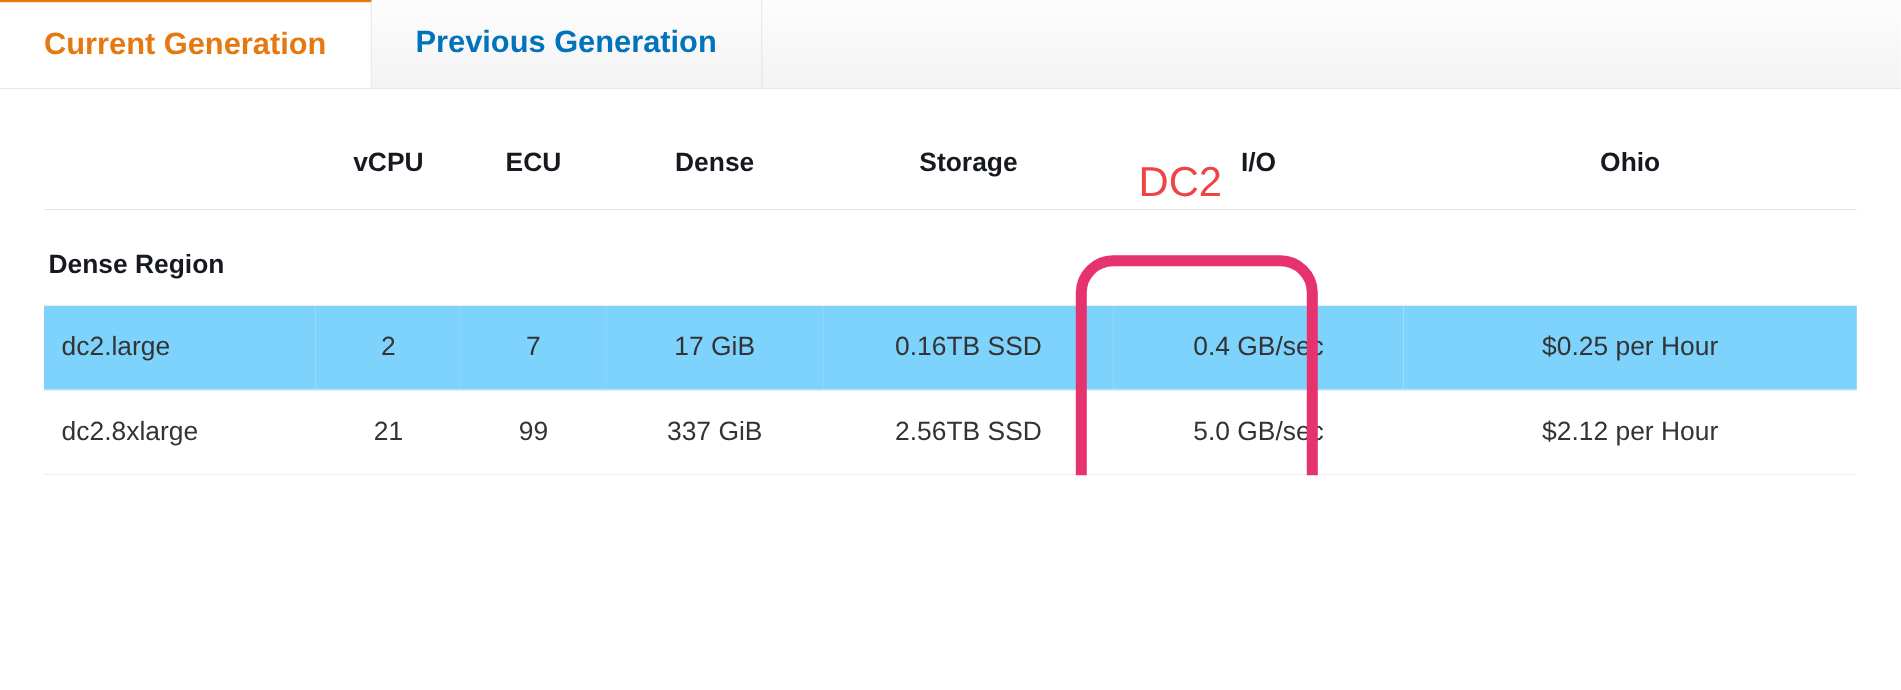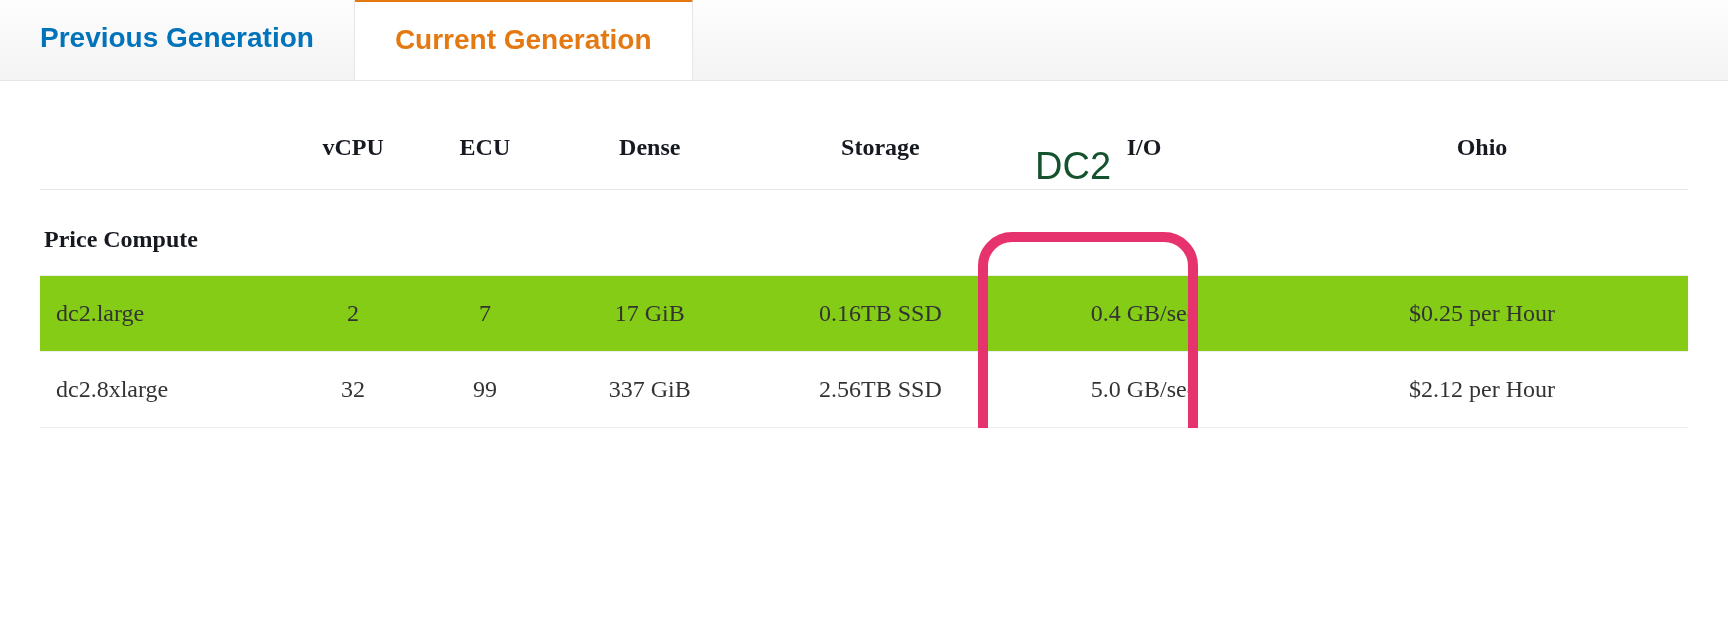--- a/index.html
+++ b/index.html
@@ -80,21 +80,20 @@
       border-right: 5px solid transparent;
     }
     .sort-icon .up { border-bottom: 6px solid #555; }
     .sort-icon .down { border-top: 6px solid #555; }
 
     
     table {
       width: 100%;
       border-collapse: collapse;
       margin-top: 0;
-      font-family: Liberation Serif, serif;
     }
     thead th {
       text-align: center;
       font-weight: 700;
       font-size: 24px;
       padding: 28px 10px;
       border-bottom: 1px solid #e6e6e6;
     }
     thead th:first-child { text-align: left; }
     tbody tr.section td {
@@ -109,58 +108,58 @@
       text-align: center;
       font-size: 24px;
       color: #333;
       border-bottom: 1px solid #eee;
     }
     tbody tr.data td:first-child {
       text-align: left;
       padding-left: 16px;
     }
     tbody tr.data.alt {
-      background: #84cc16;
+      background: #7dd3fc;
       margin-top: 15px;
     }
 
     
     .annotation-box {
       position: absolute;
       border: 10px solid #e6336e;
       border-radius: 34px;
       pointer-events: none;
     }
     .annotation-label {
       position: absolute;
-      color: #14532d;
+      color: #ef4444;
       font-size: 38px;
       font-weight: 400;
       pointer-events: none;
     }
     .wrap { position: relative; width: 1728px; }
 
     .col-name   { width: 15%; }
     .col-vcpu   { width: 8%;  }
     .col-ecu    { width: 8%;  }
     .col-mem    { width: 12%; }
     .col-store  { width: 16%; }
     .col-io     { width: 16%; }
     .col-price  { width: 25%; }
   </style>
 </head>
 <body>
 
 <div class="wrap">
   <div class="tabs">
+    <div class="tab active">
+      <span>Current Generation</span>
+    </div>
     <div class="tab inactive">
       <span>Previous Generation</span>
-    </div>
-    <div class="tab active">
-      <span>Current Generation</span>
     </div>
   </div>
 
   <div class="content">
 
     <table>
       <colgroup>
         <col class="col-name">
           <col class="col-vcpu">
           <col class="col-ecu">
@@ -175,34 +174,34 @@
           <th>vCPU</th>
           <th>ECU</th>
           <th>Dense</th>
           <th>Storage</th>
           <th>I/O</th>
           <th>Ohio</th>
         </tr>
       </thead>
       <tbody>
         <tr class="section">
-          <td colspan="7">Price Compute</td>
+          <td colspan="7">Dense Region</td>
         </tr>
         <tr class="data alt">
           <td>dc2.large</td>
           <td>2</td>
           <td>7</td>
           <td>17 GiB</td>
           <td>0.16TB SSD</td>
           <td>0.4 GB/sec</td>
           <td>$0.25 per Hour</td>
         </tr>
         <tr class="data">
           <td>dc2.8xlarge</td>
-          <td>32</td>
+          <td>21</td>
           <td>99</td>
           <td>337 GiB</td>
           <td>2.56TB SSD</td>
           <td>5.0 GB/sec</td>
           <td>$2.12 per Hour</td>
         </tr>
       </tbody>
     </table>
   </div>
 

